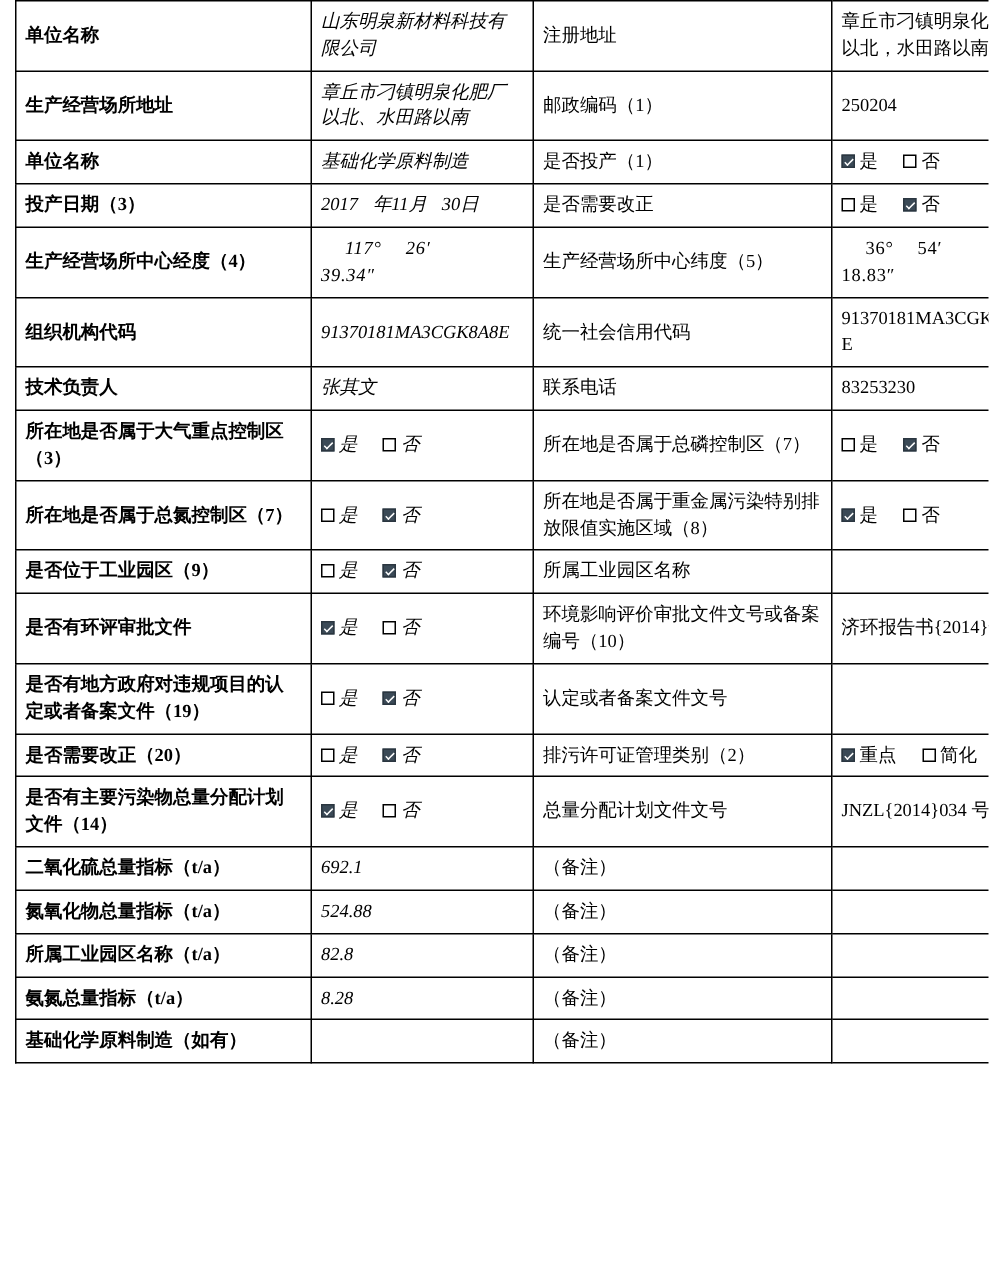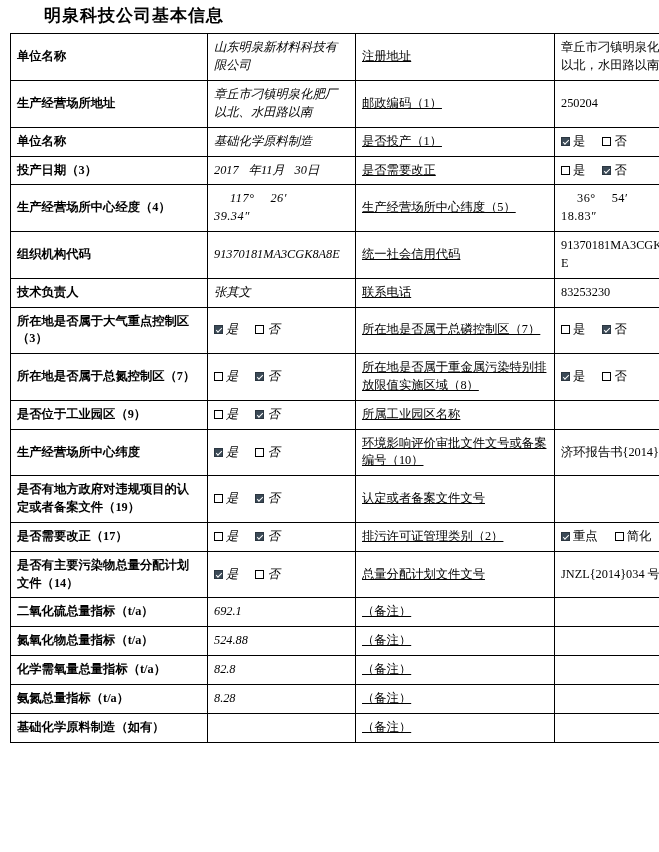--- a/index.html
+++ b/index.html
@@ -38,21 +38,21 @@
   }
   table.info td {
     border: 1px solid #000000;
     padding: 5px 6px;
     vertical-align: middle;
     line-height: 1.45;
     word-break: break-all;
   }
   td.lbl { width: 184px; font-weight: bold; }
   td.val { width: 135px; font-style: italic; }
-  td.lbl2 { width: 186px; text-decoration: underline; }
+  td.lbl2 { width: 186px; }
   td.val2 { width: 128px; }
 
   .cb {
     display: inline-block;
     white-space: nowrap;
     margin-right: 14px;
   }
   .cb:last-child { margin-right: 0; }
   .box {
     display: inline-block;
@@ -87,21 +87,20 @@
   .coord .sp { display: inline-block; width: 16px; }
   .date .sp2 { display: inline-block; width: 10px; }
   .pad-v { padding-top: 11px; padding-bottom: 11px; }
   .pad-vv { padding-top: 15px; padding-bottom: 15px; }
 </style>
 </head>
 <body>
 
 <div class="page">
 
-  <div class="doc-title">明泉科技公司基本信息</div>
 
   <table class="info">
     <tbody>
 
       <tr>
         <td class="lbl pad-vv">单位名称</td>
         <td class="val pad-vv">山东明泉新材料科技有限公司</td>
         <td class="lbl2 pad-vv">注册地址</td>
         <td class="val2 pad-vv">章丘市刁镇明泉化肥厂以北，水田路以南</td>
       </tr>
@@ -192,41 +191,41 @@
         <td class="lbl pad-vv">是否位于工业园区（9）</td>
         <td class="val pad-vv">
           <span class="cb"><span class="box"></span><span>是</span></span>
           <span class="cb"><span class="box checked"></span><span>否</span></span>
         </td>
         <td class="lbl2 pad-vv">所属工业园区名称</td>
         <td class="val2 pad-vv"></td>
       </tr>
 
       <tr>
-        <td class="lbl pad-vv">生产经营场所中心纬度</td>
+        <td class="lbl pad-vv">是否有环评审批文件</td>
         <td class="val pad-vv">
           <span class="cb"><span class="box checked"></span><span>是</span></span>
           <span class="cb"><span class="box"></span><span>否</span></span>
         </td>
         <td class="lbl2 pad-vv">环境影响评价审批文件文号或备案编号（10）</td>
         <td class="val2 pad-vv">济环报告书{2014}号</td>
       </tr>
 
       <tr>
         <td class="lbl pad-vv">是否有地方政府对违规项目的认定或者备案文件（19）</td>
         <td class="val pad-vv">
           <span class="cb"><span class="box"></span><span>是</span></span>
           <span class="cb"><span class="box checked"></span><span>否</span></span>
         </td>
         <td class="lbl2 pad-vv">认定或者备案文件文号</td>
         <td class="val2 pad-vv"></td>
       </tr>
 
       <tr>
-        <td class="lbl pad-v">是否需要改正（17）</td>
+        <td class="lbl pad-v">是否需要改正（20）</td>
         <td class="val pad-v">
           <span class="cb"><span class="box"></span><span>是</span></span>
           <span class="cb"><span class="box checked"></span><span>否</span></span>
         </td>
         <td class="lbl2 pad-v">排污许可证管理类别（2）</td>
         <td class="val2 pad-v">
           <span class="cb"><span class="box checked"></span><span>重点</span></span>
           <span class="cb"><span class="box"></span><span>简化</span></span>
         </td>
       </tr>
@@ -249,21 +248,21 @@
       </tr>
 
       <tr>
         <td class="lbl">氮氧化物总量指标（t/a）</td>
         <td class="val">524.88</td>
         <td class="lbl2">（备注）</td>
         <td class="val2"></td>
       </tr>
 
       <tr>
-        <td class="lbl">化学需氧量总量指标（t/a）</td>
+        <td class="lbl">所属工业园区名称（t/a）</td>
         <td class="val">82.8</td>
         <td class="lbl2">（备注）</td>
         <td class="val2"></td>
       </tr>
 
       <tr>
         <td class="lbl">氨氮总量指标（t/a）</td>
         <td class="val">8.28</td>
         <td class="lbl2">（备注）</td>
         <td class="val2"></td>

